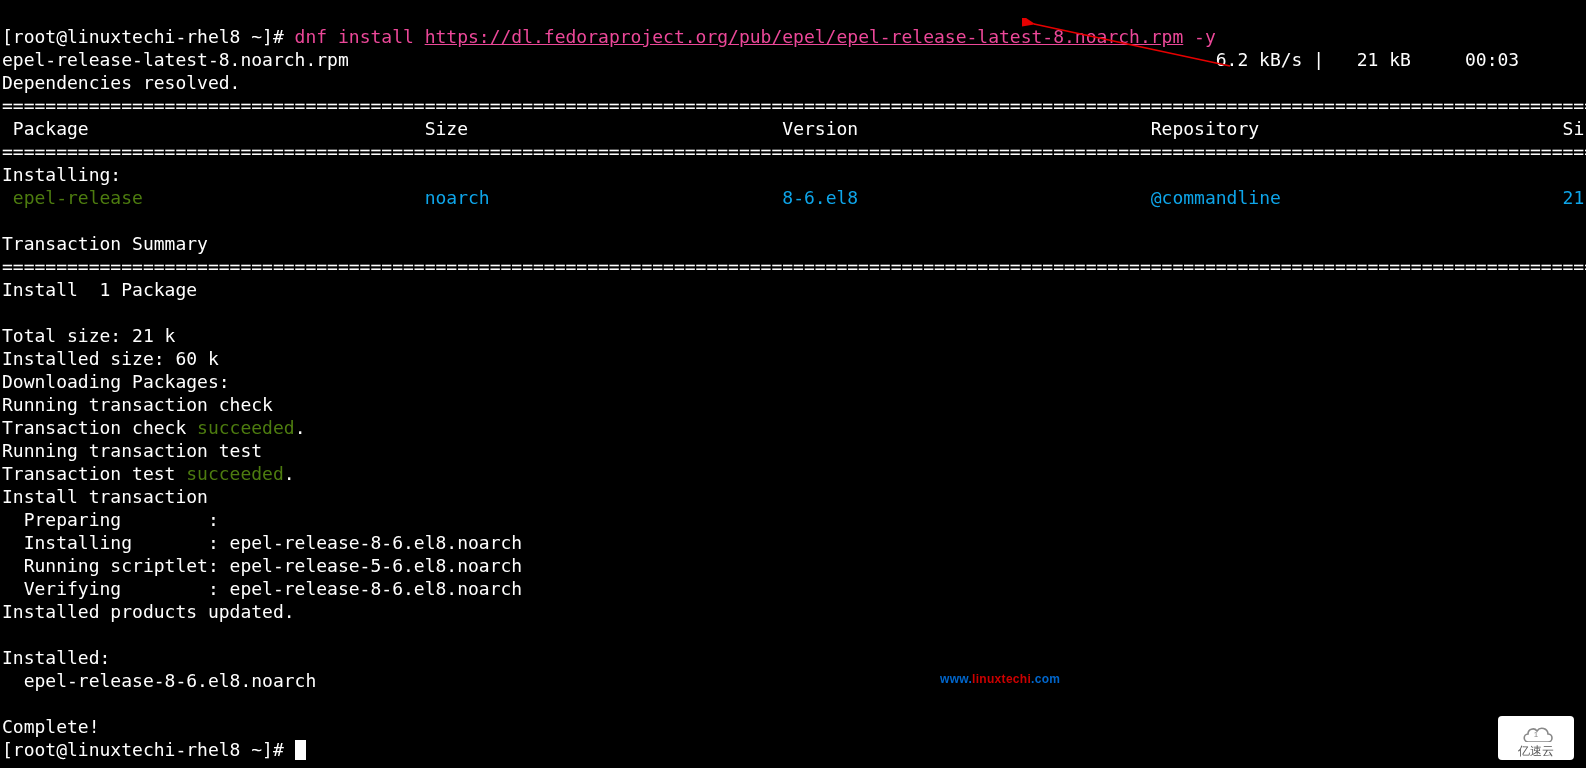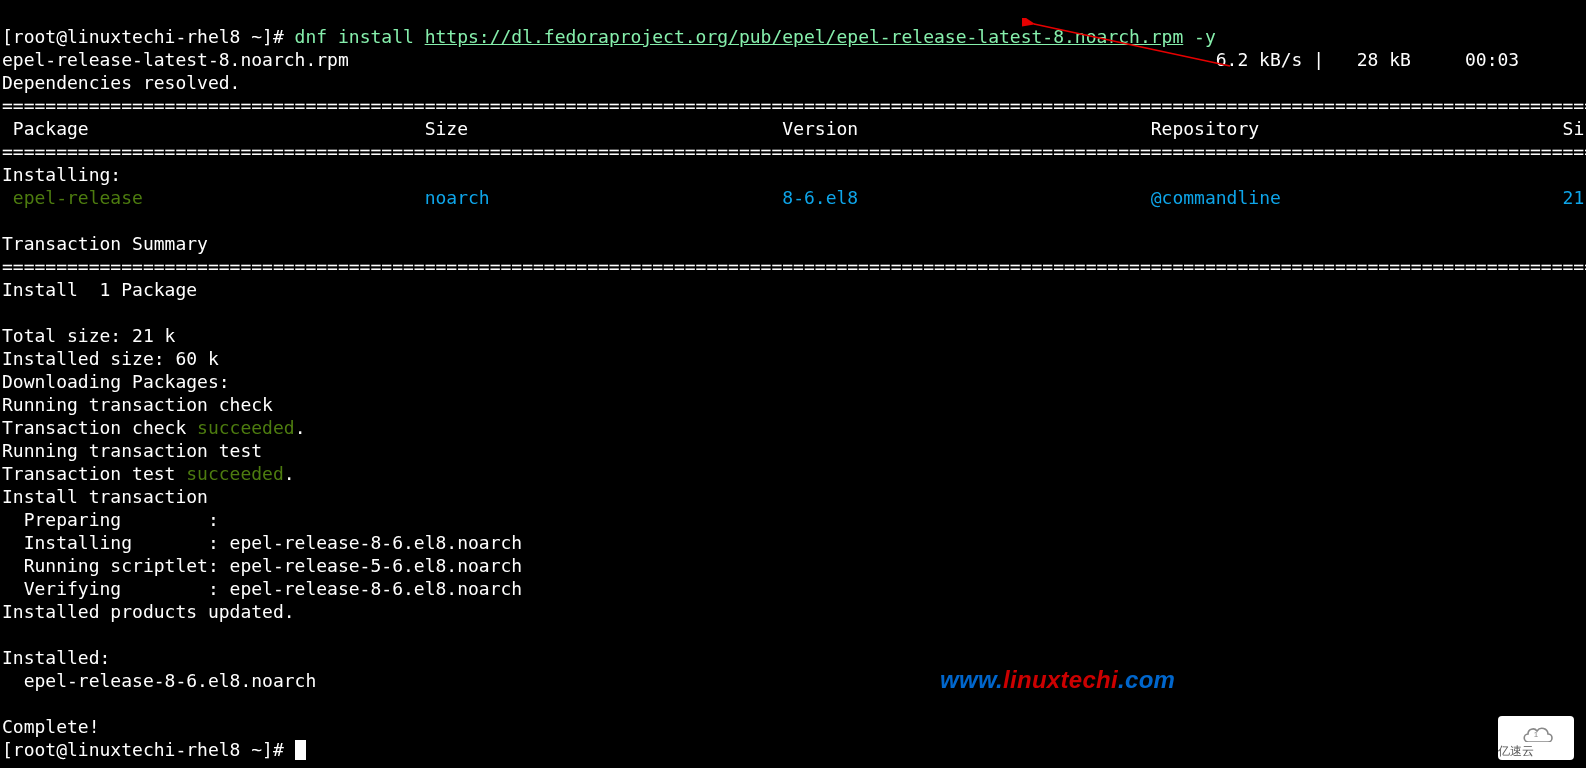--- a/index.html
+++ b/index.html
@@ -1,35 +1,35 @@
 <!DOCTYPE html>
 <html><head>
 <meta charset="utf-8">
 <style>
   html,body{margin:0;padding:0;background:#000;color:#fff;font-family:"DejaVu Sans Mono","Courier New",monospace;font-size:18px;line-height:23px;width:1586px;height:768px;overflow:hidden}
   .term{white-space:pre;padding:2px 0 0 2px}
-  .yellow{color:#86efac}
+  .yellow{color:#ec4899}
   .green{color:#4d7c0f}
   .cyan{color:#0ea5e9}
   .ul{text-decoration:underline}
   .cursor{display:inline-block;width:11px;height:20px;background:#fff;vertical-align:text-bottom}
   .arrow{position:absolute;pointer-events:none}
-  .watermark{position:absolute;font-family:Arial,sans-serif;font-weight:bold;font-style:italic;font-size:24px;letter-spacing:.3px}
+  .watermark{position:absolute;font-family:Arial,sans-serif;font-weight:bold;font-size:12px;letter-spacing:.3px}
   .watermark .blue{color:#0066cc}
   .watermark .red{color:#cc0000}
   .logo{position:absolute;right:12px;bottom:8px;width:76px;height:44px;background:#fff;border-radius:4px;box-shadow:0 0 2px rgba(0,0,0,.3)}
   .logo svg{display:block;margin:4px auto 0}
-  .logo-text{font-family:Liberation Serif, serif;font-size:12px;color:#555;margin-top:-2px}
+  .logo-text{text-align:center;font-family:Liberation Serif, serif;font-size:12px;color:#555;margin-top:-2px}
 </style>
 </head>
 <body>
 
 <div class="term">
 <span>[root@linuxtechi-rhel8 ~]# </span><span class="yellow">dnf install </span><span class="yellow ul">https://dl.fedoraproject.org/pub/epel/epel-release-latest-8.noarch.rpm</span><span class="yellow"> -y</span>
-<span>epel-release-latest-8.noarch.rpm</span>                                                                                <span>6.2 kB/s</span><span> | </span><span>  28 kB</span><span>     00:03</span>
+<span>epel-release-latest-8.noarch.rpm</span>                                                                                <span>6.2 kB/s</span><span> | </span><span>  21 kB</span><span>     00:03</span>
 <span>Dependencies resolved.</span>
 <span>=======================================================================================================================================================</span>
  <span>Package</span>                               <span>Size</span>                             <span>Version</span>                           <span>Repository</span>                            <span>Size</span>
 <span>=======================================================================================================================================================</span>
 <span>Installing:</span>
 <span class="green"> epel-release</span>                          <span class="cyan">noarch</span>                           <span class="cyan">8-6.el8</span>                           <span class="cyan">@commandline</span>                          <span class="cyan">21 k</span>
 
 <span>Transaction Summary</span>
 <span>=======================================================================================================================================================</span>
 <span>Install  1 Package</span>

